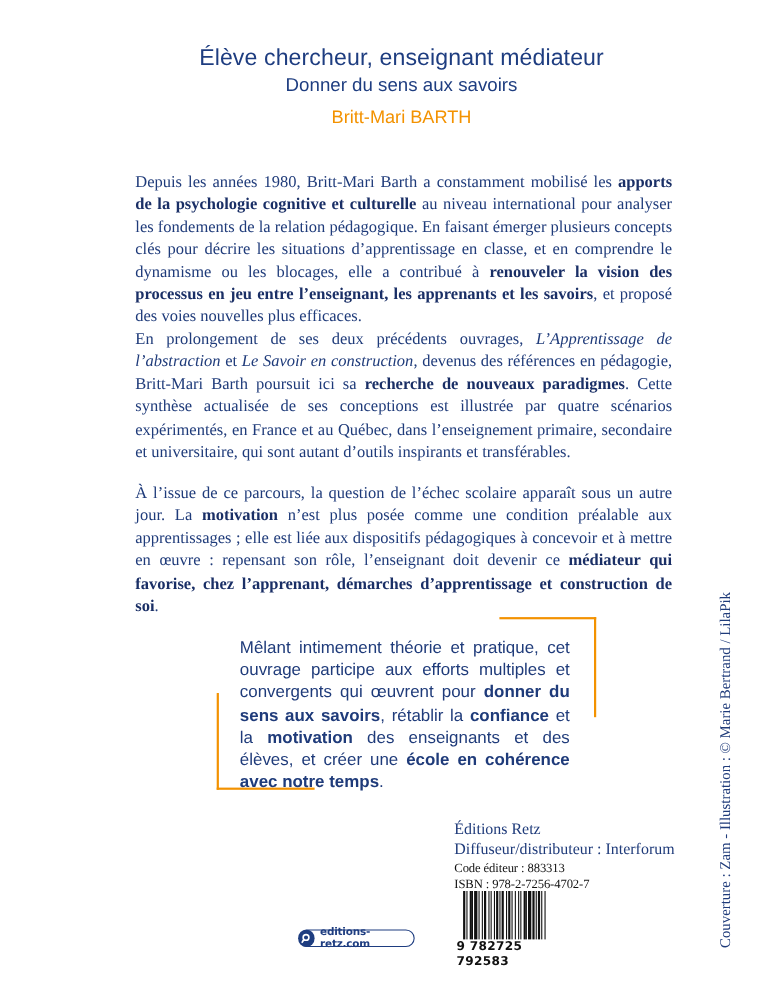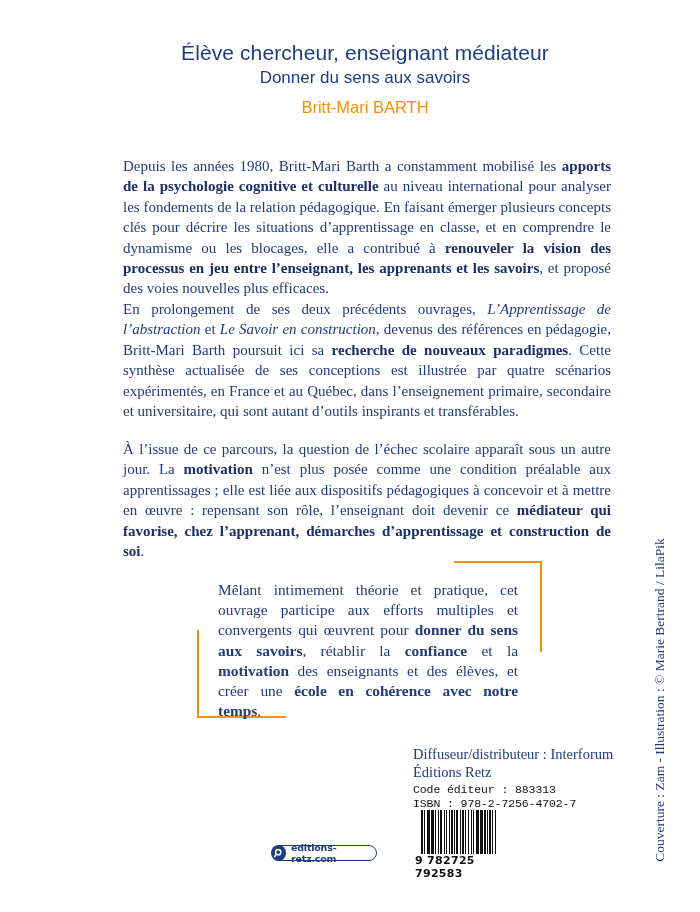--- a/index.html
+++ b/index.html
@@ -18,30 +18,30 @@
     font-family: "Liberation Serif", "DejaVu Serif", serif;
     font-size: 15px; line-height: 20.4px; text-align: justify; color: #1f3b7a;
   }
   .para b { color: #1a2f66; }
   #p1 { top: 156px; }
   #p2 { top: 299px; }
   #p3 { top: 439px; }
 
   #quote {
     position: absolute; left: 218px; width: 300px; top: 580px;
-    font-family: Liberation Serif, serif;
+    font-family: Liberation Sans, sans-serif;
     font-size: 15.4px; line-height: 20.2px; text-align: justify; color: #1f3b7a;
   }
   .bracket { position: absolute; border-color: #f39200; border-style: solid; border-width: 0; }
   #bracket-tr { left: 454px; top: 561px; width: 86px; height: 89px; border-top-width: 2px; border-right-width: 2px; }
   #bracket-bl { left: 197px; top: 630px; width: 87px; height: 86px; border-left-width: 2px; border-bottom-width: 2px; }
 
   #publisher { position: absolute; left: 413px; top: 745px; }
   .pub-line { font-family: "Liberation Serif", "DejaVu Serif", serif; font-size: 14.5px; line-height: 18px; color: #1f3b7a; }
-  .code-line { font-family: Liberation Mono, monospace; font-size: 11.5px; line-height: 14px; color: #111; letter-spacing: -0.1px; }
+  .code-line { font-family: Liberation Serif, serif; font-size: 11.5px; line-height: 14px; color: #111; letter-spacing: -0.1px; }
   #pub-codes { margin-top: 2px; }
 
   #barcode { position: absolute; left: 421px; top: 810px; width: 106px; height: 56px; }
   #barcode-bars { position: absolute; left: 0; top: 0; height: 48px; width: 106px; display: flex; align-items: flex-start; }
   #barcode-num { position: absolute; left: -7px; top: 44px; font-family: "DejaVu Sans", sans-serif; font-size: 11px; font-weight: bold; letter-spacing: 0.3px; color: #111; background: #fff; padding: 0 1px; }
 
   #web-pill {
     position: absolute; left: 272px; top: 845px; width: 103px; height: 14px;
     border: 1.5px solid #1e3d80; border-radius: 9px; display: flex; align-items: center; background: #fff;
   }
@@ -68,22 +68,22 @@
 
 <div id="p1" class="para"><span>Depuis les années 1980, Britt-Mari Barth a constamment mobilisé les </span><b>apports de la psychologie cognitive et culturelle</b><span> au niveau international pour analyser les fondements de la relation pédagogique. En faisant émerger plusieurs concepts clés pour décrire les situations d’apprentissage en classe, et en comprendre le dynamisme ou les blocages, elle a contribué à </span><b>renouveler la vision des processus en jeu entre l’enseignant, les apprenants et les savoirs</b><span>, et proposé des voies nouvelles plus efficaces.</span></div>
 <div id="p2" class="para"><span>En prolongement de ses deux précédents ouvrages, </span><i>L’Apprentissage de l’abstraction</i><span> et </span><i>Le Savoir en construction</i><span>, devenus des références en pédagogie, Britt-Mari Barth poursuit ici sa </span><b>recherche de nouveaux paradigmes</b><span>. Cette synthèse actualisée de ses conceptions est illustrée par quatre scénarios expérimentés, en France et au Québec, dans l’enseignement primaire, secondaire et universitaire, qui sont autant d’outils inspirants et transférables.</span></div>
 <div id="p3" class="para"><span>À l’issue de ce parcours, la question de l’échec scolaire apparaît sous un autre jour. La </span><b>motivation</b><span> n’est plus posée comme une condition préalable aux apprentissages ; elle est liée aux dispositifs pédagogiques à concevoir et à mettre en œuvre : repensant son rôle, l’enseignant doit devenir ce </span><b>médiateur qui favorise, chez l’apprenant, démarches d’apprentissage et construction de soi</b><span>.</span></div>
 
 <div id="bracket-tr" class="bracket"></div>
 <div id="bracket-bl" class="bracket"></div>
 <div id="quote"><span>Mêlant intimement théorie et pratique, cet ouvrage participe aux efforts multiples et convergents qui œuvrent pour </span><b>donner du sens aux savoirs</b><span>, rétablir la </span><b>confiance</b><span> et la </span><b>motivation</b><span> des enseignants et des élèves, et créer une </span><b>école en cohérence avec notre temps</b><span>.</span></div>
 
 <div id="publisher">
+  <div class="pub-line">Éditions Retz</div>
   <div class="pub-line">Diffuseur/distributeur : Interforum</div>
-  <div class="pub-line">Éditions Retz</div>
   <div id="pub-codes">
     <div class="code-line">Code éditeur : 883313</div>
     <div class="code-line">ISBN : 978-2-7256-4702-7</div>
   </div>
 </div>
 
 <div id="barcode">
   <div id="barcode-bars">
       <span style="display: inline-block; width: 1.9px; height: 53px; background: rgb(17, 17, 17);"></span>
       <span style="display: inline-block; width: 0.95px; height: 46px; background: transparent;"></span>

